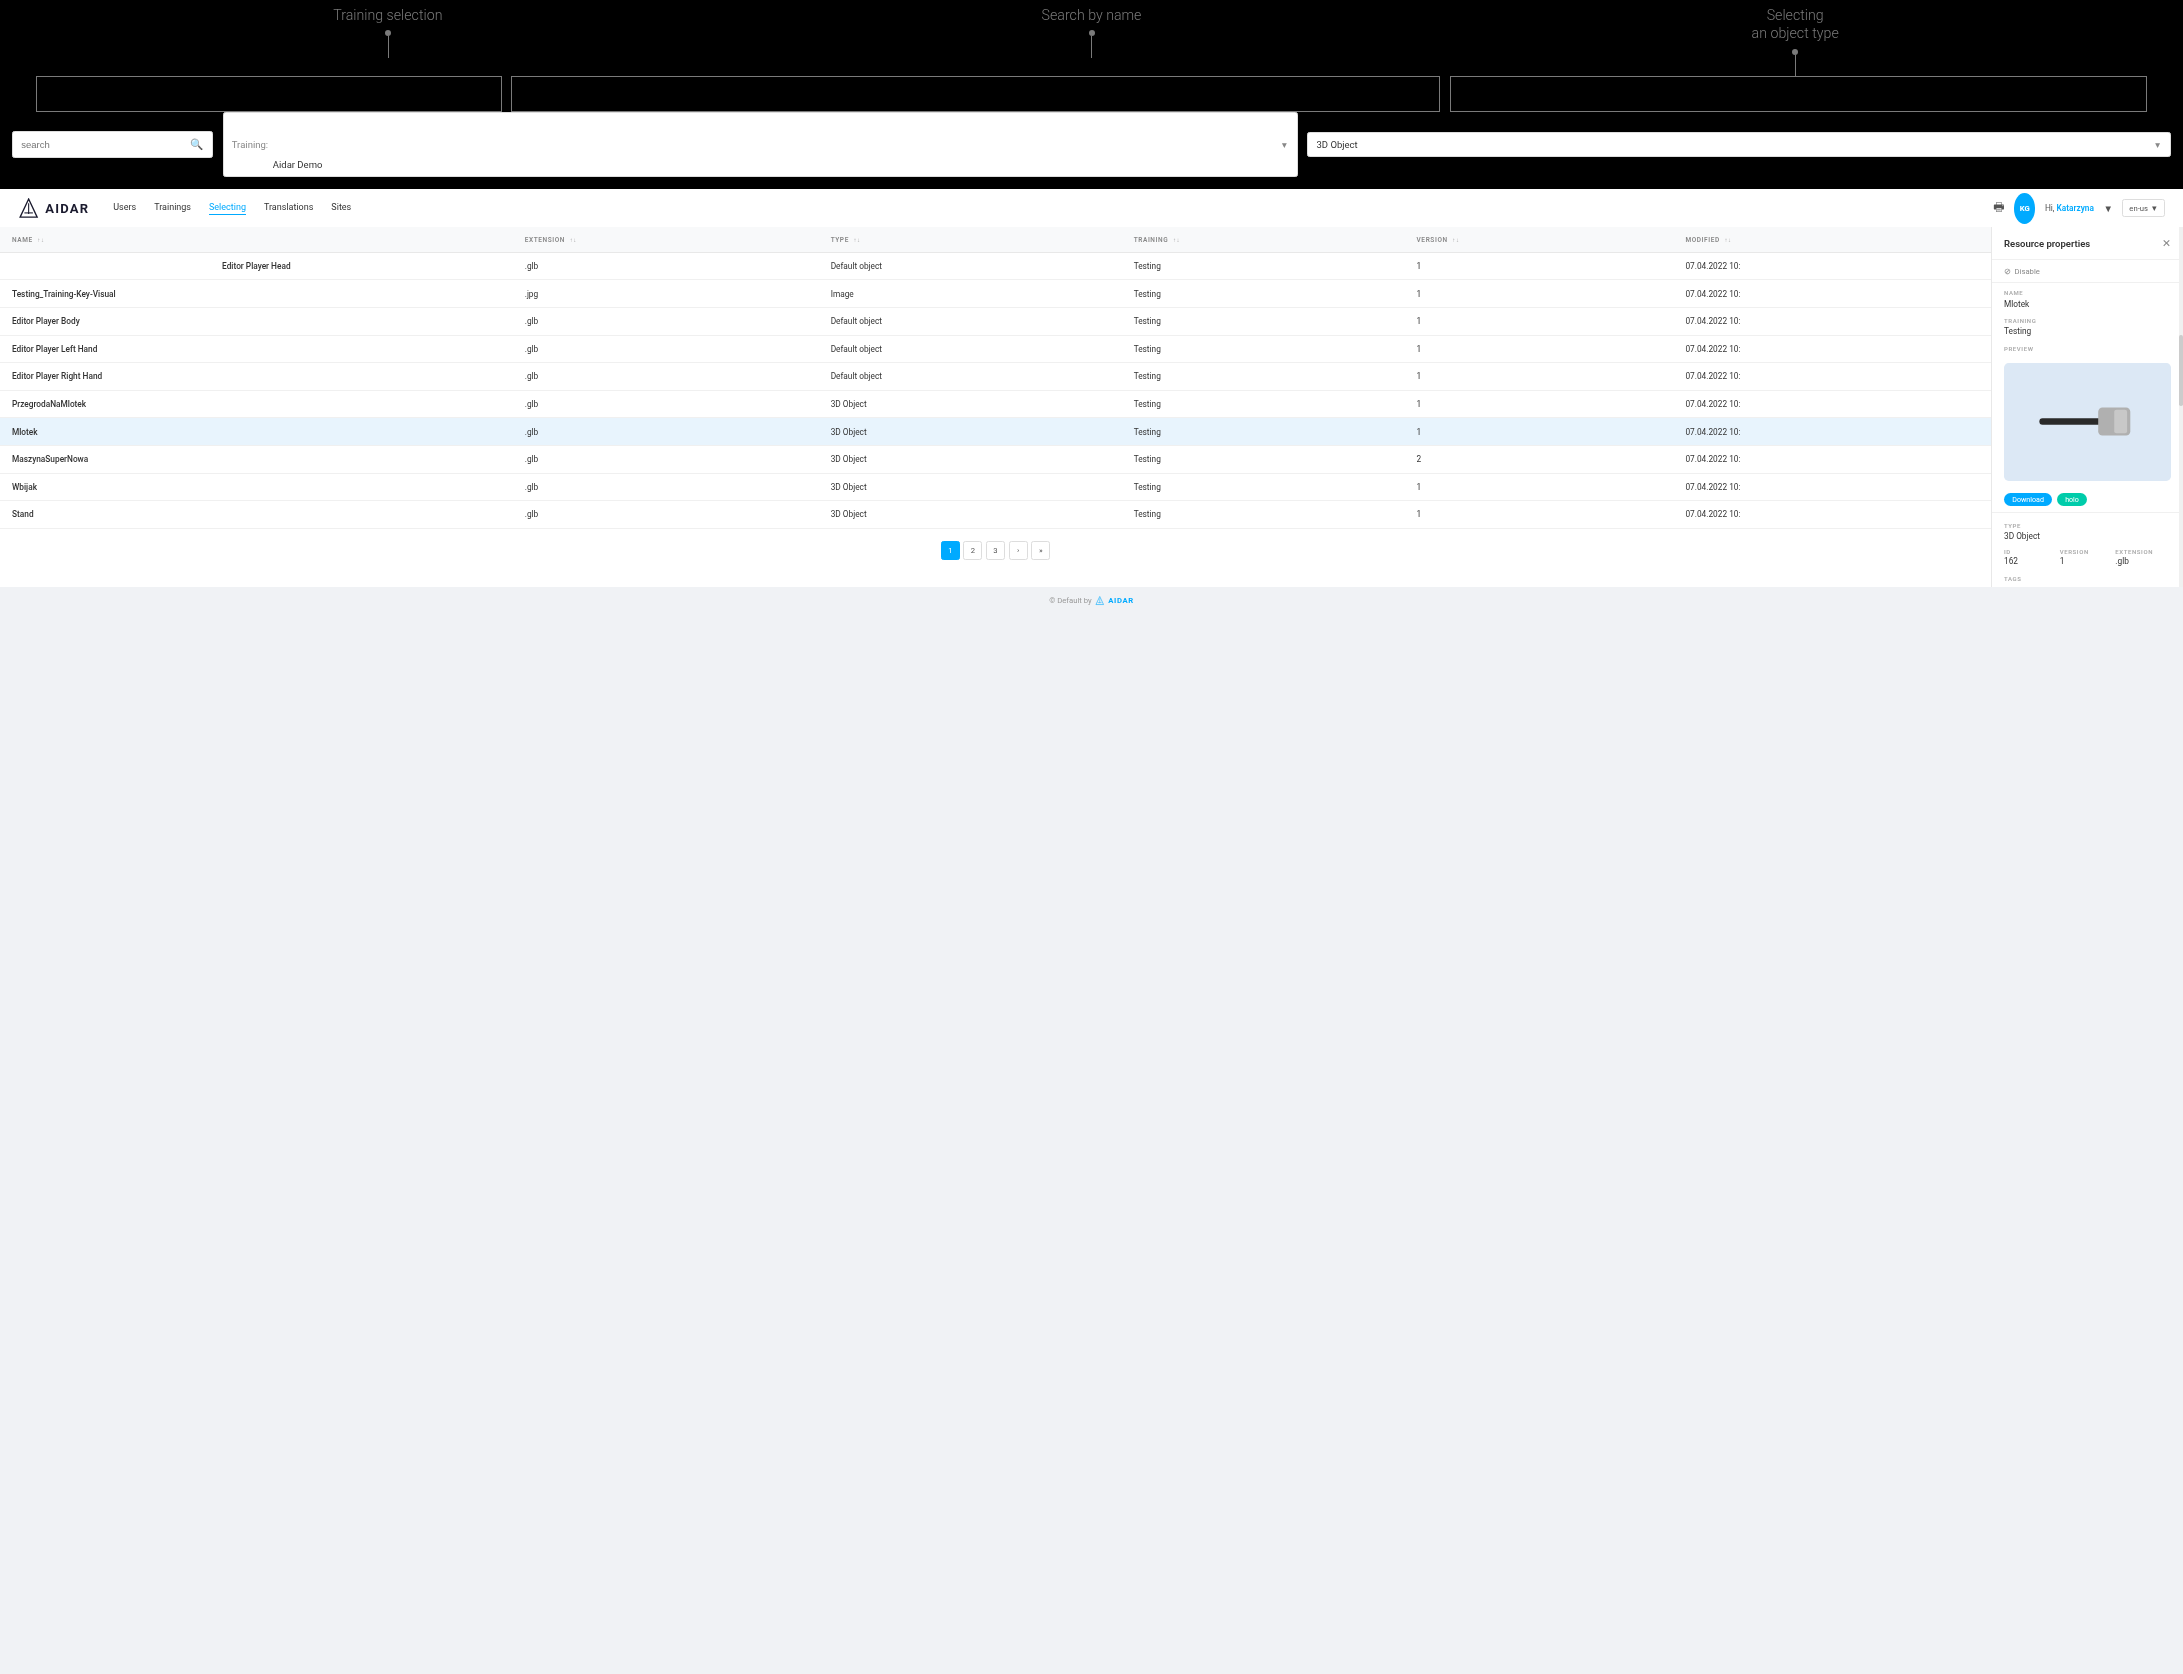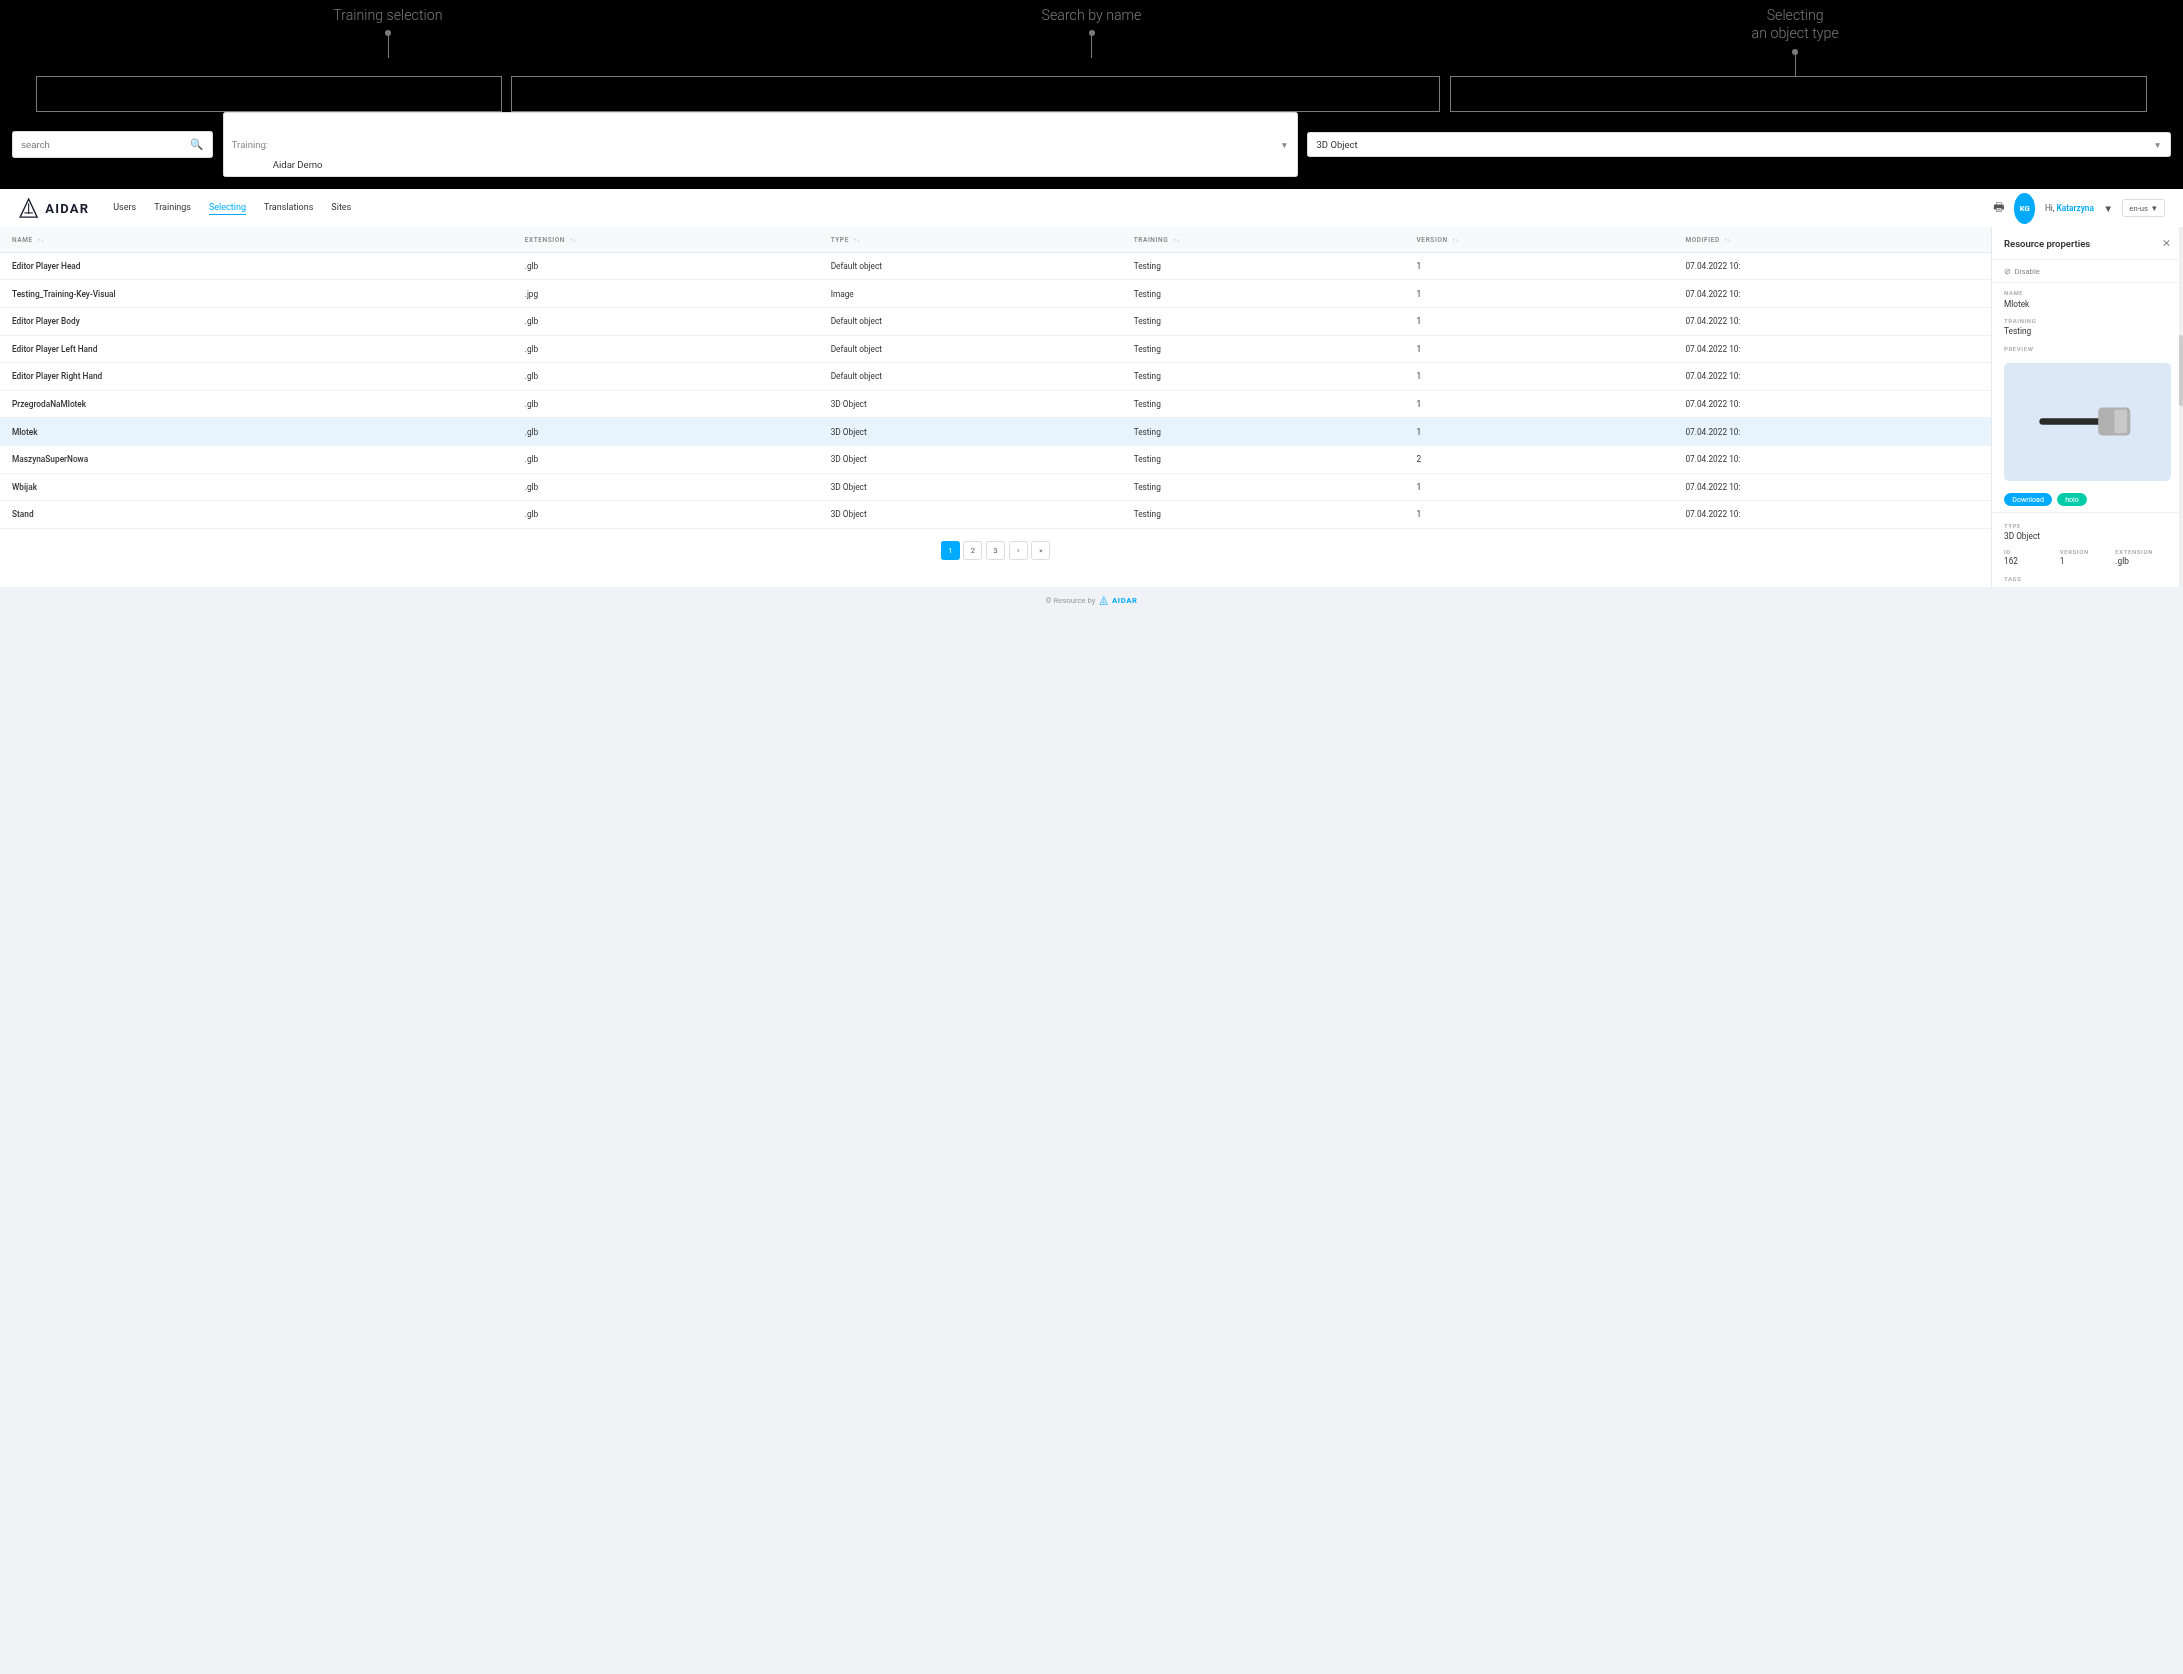--- a/index.html
+++ b/index.html
@@ -465,21 +465,21 @@
             <span class="sort-arrows">↑↓</span>
           </th>
           <th>
             <span>MODIFIED</span>
             <span class="sort-arrows">↑↓</span>
           </th>
         </tr>
       </thead>
       <tbody id="table-body">
       <tr>
-            <td style="font-weight: 500;">Editor Player Head</td>
+            <td style="font-weight: 500; text-align: center;">Editor Player Head</td>
             <td>.glb</td>
             <td>Default object</td>
             <td>Testing</td>
             <td>1</td>
             <td>07.04.2022 10:</td>
           </tr>
           <tr>
             <td style="font-weight: 500;">Testing_Training-Key-Visual</td>
             <td>.jpg</td>
             <td>Image</td>
@@ -620,21 +620,21 @@
     <div class="panel-field">
       <div class="panel-field-label">TAGS</div>
     </div>
     <div class="scrollbar-track">
       <div class="scrollbar-thumb"></div>
     </div>
   </div>
 </div>
 
 <div class="footer">
-  <span>© Resource by</span>
+  <span>© Default by</span>
   <svg width="9.5" height="9.5" viewBox="0 0 40 40" fill="none">
     <polygon points="20,2 36,36 4,36" stroke="#00aaff" stroke-width="2.5" fill="none"></polygon>
     <line x1="20" y1="10" x2="20" y2="30" stroke="#00aaff" stroke-width="2"></line>
     <line x1="12" y1="28" x2="28" y2="28" stroke="#00aaff" stroke-width="2"></line>
   </svg>
   <span style="color:#00aaff;font-weight:700;letter-spacing:0.6px;">AIDAR</span>
 </div>
 
 
 </body></html>

